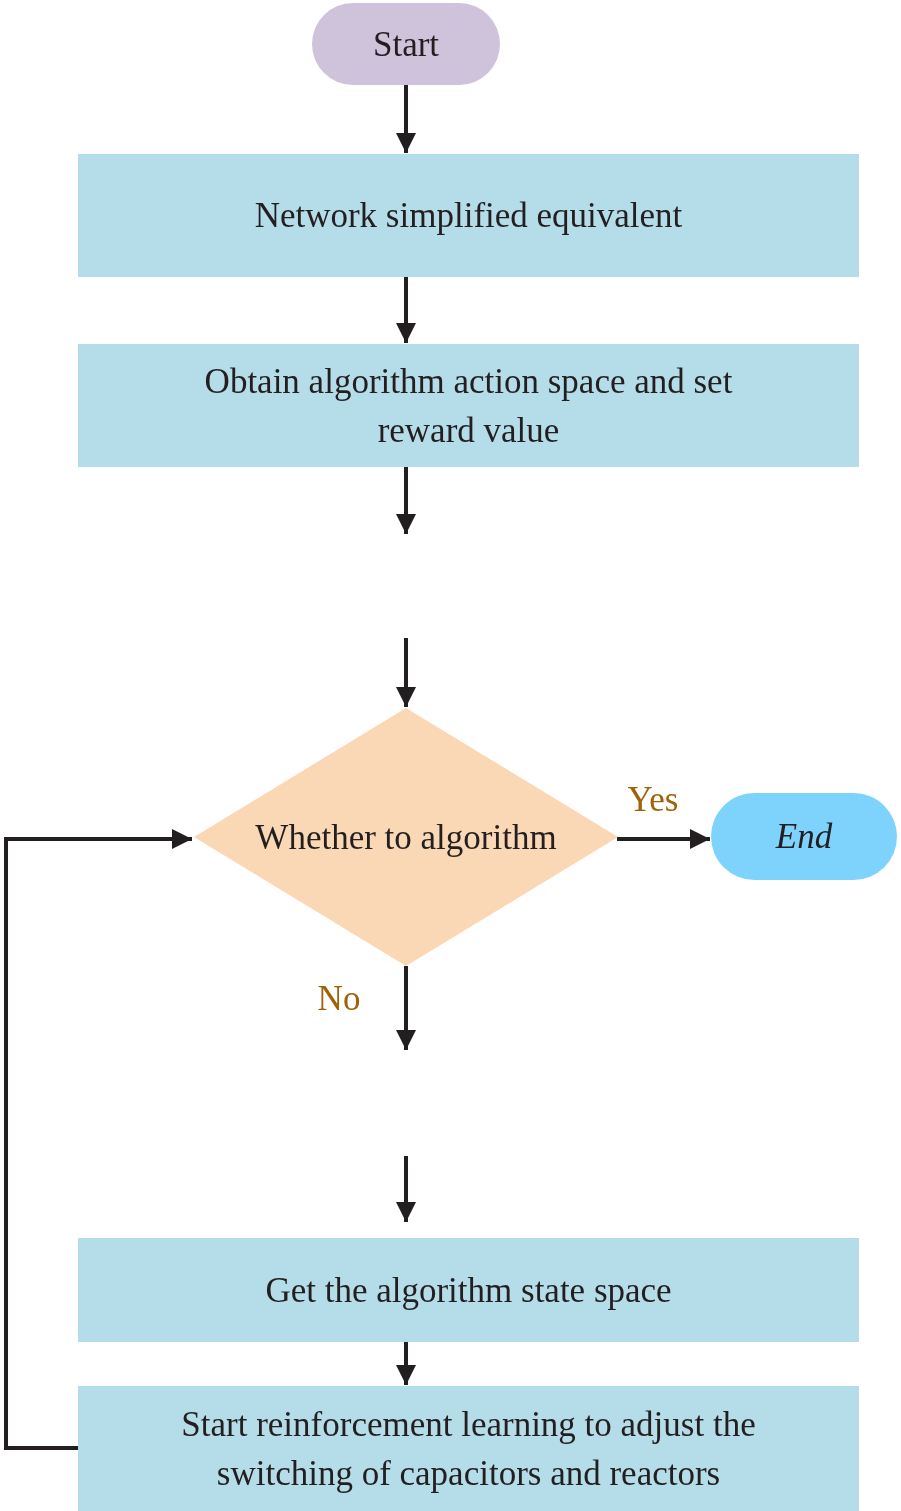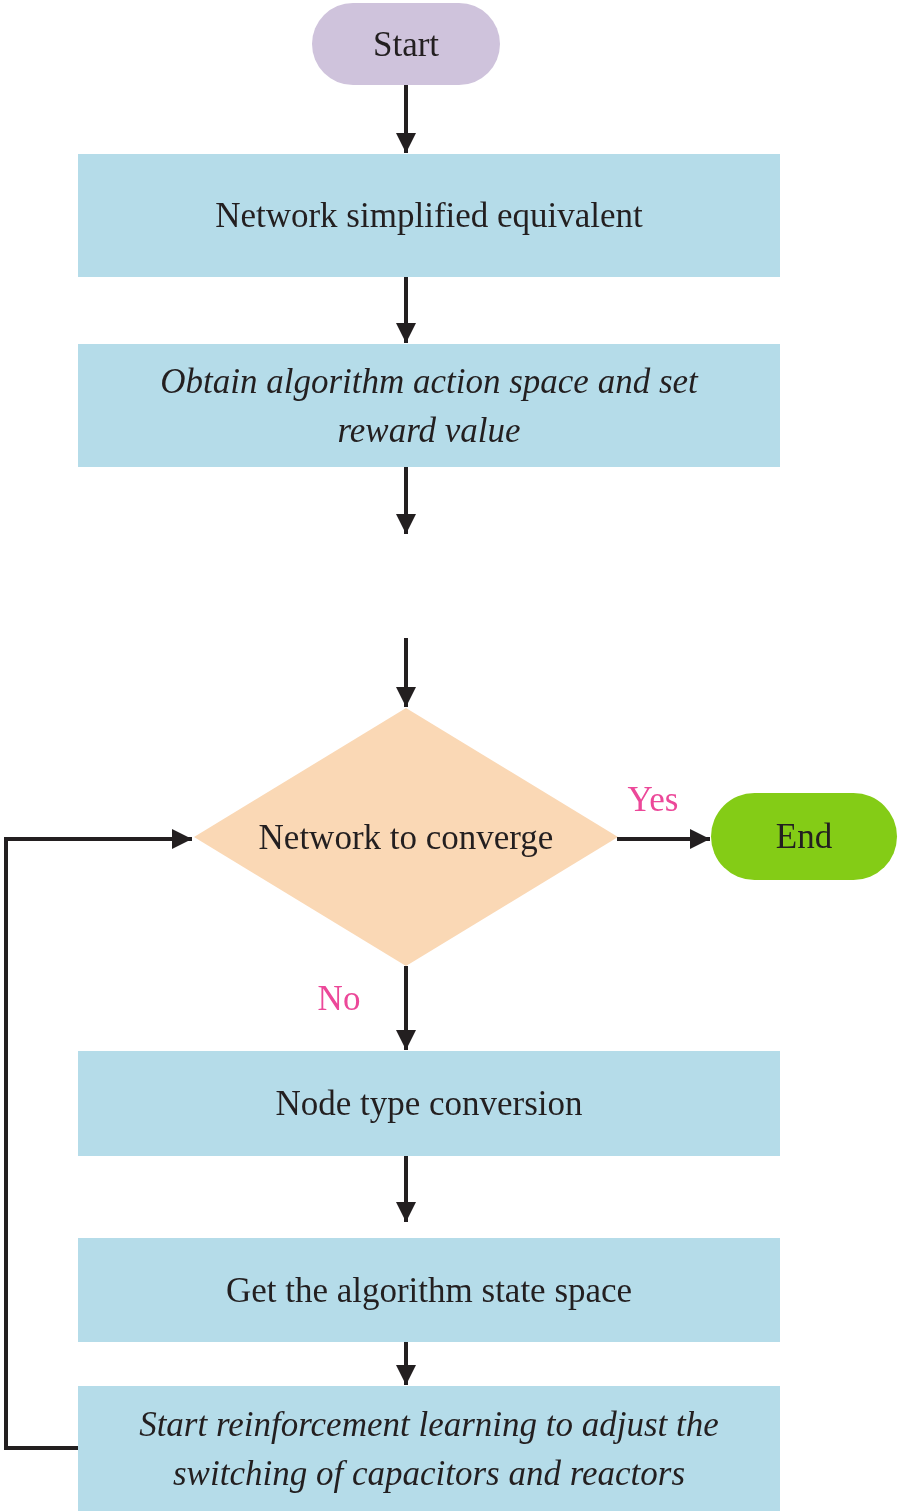--- a/index.html
+++ b/index.html
@@ -21,45 +21,45 @@
     position: absolute;
     display: flex;
     align-items: center;
     justify-content: center;
     text-align: center;
     font-size: 35px;
     line-height: 1.4;
     color: #231f20;
   }
   .node .lbl { display: block; }
-  .multiline .lbl { white-space: pre-line; font-style: italic; }
+  .multiline .lbl { white-space: pre-line; }
   .terminal-start {
     left: 312px; top: 3px; width: 188px; height: 82px;
     background: #cfc3dc; border-radius: 41px;
   }
   .terminal-end {
     left: 711px; top: 793px; width: 186px; height: 87px;
-    background: #84cc16; border-radius: 44px;
+    background: #7dd3fc; border-radius: 44px; font-style: italic;
   }
-  .process { background: #b5dce9; left: 78px; width: 702px; text-align: center; }
+  .process { background: #b5dce9; left: 78px; width: 781px; text-align: center; }
   .p-network    { top: 154px;  height: 123px; }
   .p-action     { top: 344px;  height: 123px; }
   .p-powerflow  { top: 535px;  height: 103px; }
   .p-nodetype   { top: 1051px; height: 105px; }
   .p-statespace { top: 1238px; height: 104px; }
   .p-deeprl     { top: 1386px; height: 125px; }
   .decision-label {
     left: 214px; top: 758px; width: 384px; height: 158px;
     background: transparent;
   }
   .edge-label {
     position: absolute;
     font-size: 35px;
     line-height: 1.1;
-    color: #ec4899;
+    color: #a16207;
   }
   .yes-label { left: 603px; top: 781px; width: 100px; text-align: center; }
   .no-label  { left: 293px; top: 980px; width: 92px;  text-align: center; }
 </style>
 </head>
 <body>
 
 <div class="canvas">
 
   <svg class="connectors" width="901" height="1511" viewBox="0 0 901 1511" xmlns="http://www.w3.org/2000/svg">
@@ -90,33 +90,30 @@
     <span class="lbl">Network simplified equivalent</span>
   </div>
 
   <div class="node process p-action multiline">
     <span class="lbl">Obtain algorithm action space and set
 reward value</span>
   </div>
 
 
   <div class="node decision-label">
-    <span class="lbl">Network to converge</span>
+    <span class="lbl">Whether to algorithm</span>
   </div>
 
   <div class="edge-label yes-label">Yes</div>
   <div class="edge-label no-label">No</div>
 
   <div class="node terminal-end">
     <span class="lbl">End</span>
   </div>
 
-  <div class="node process p-nodetype">
-    <span class="lbl">Node type conversion</span>
-  </div>
 
   <div class="node process p-statespace">
     <span class="lbl">Get the algorithm state space</span>
   </div>
 
   <div class="node process p-deeprl multiline">
     <span class="lbl">Start reinforcement learning to adjust the
 switching of capacitors and reactors</span>
   </div>
 

